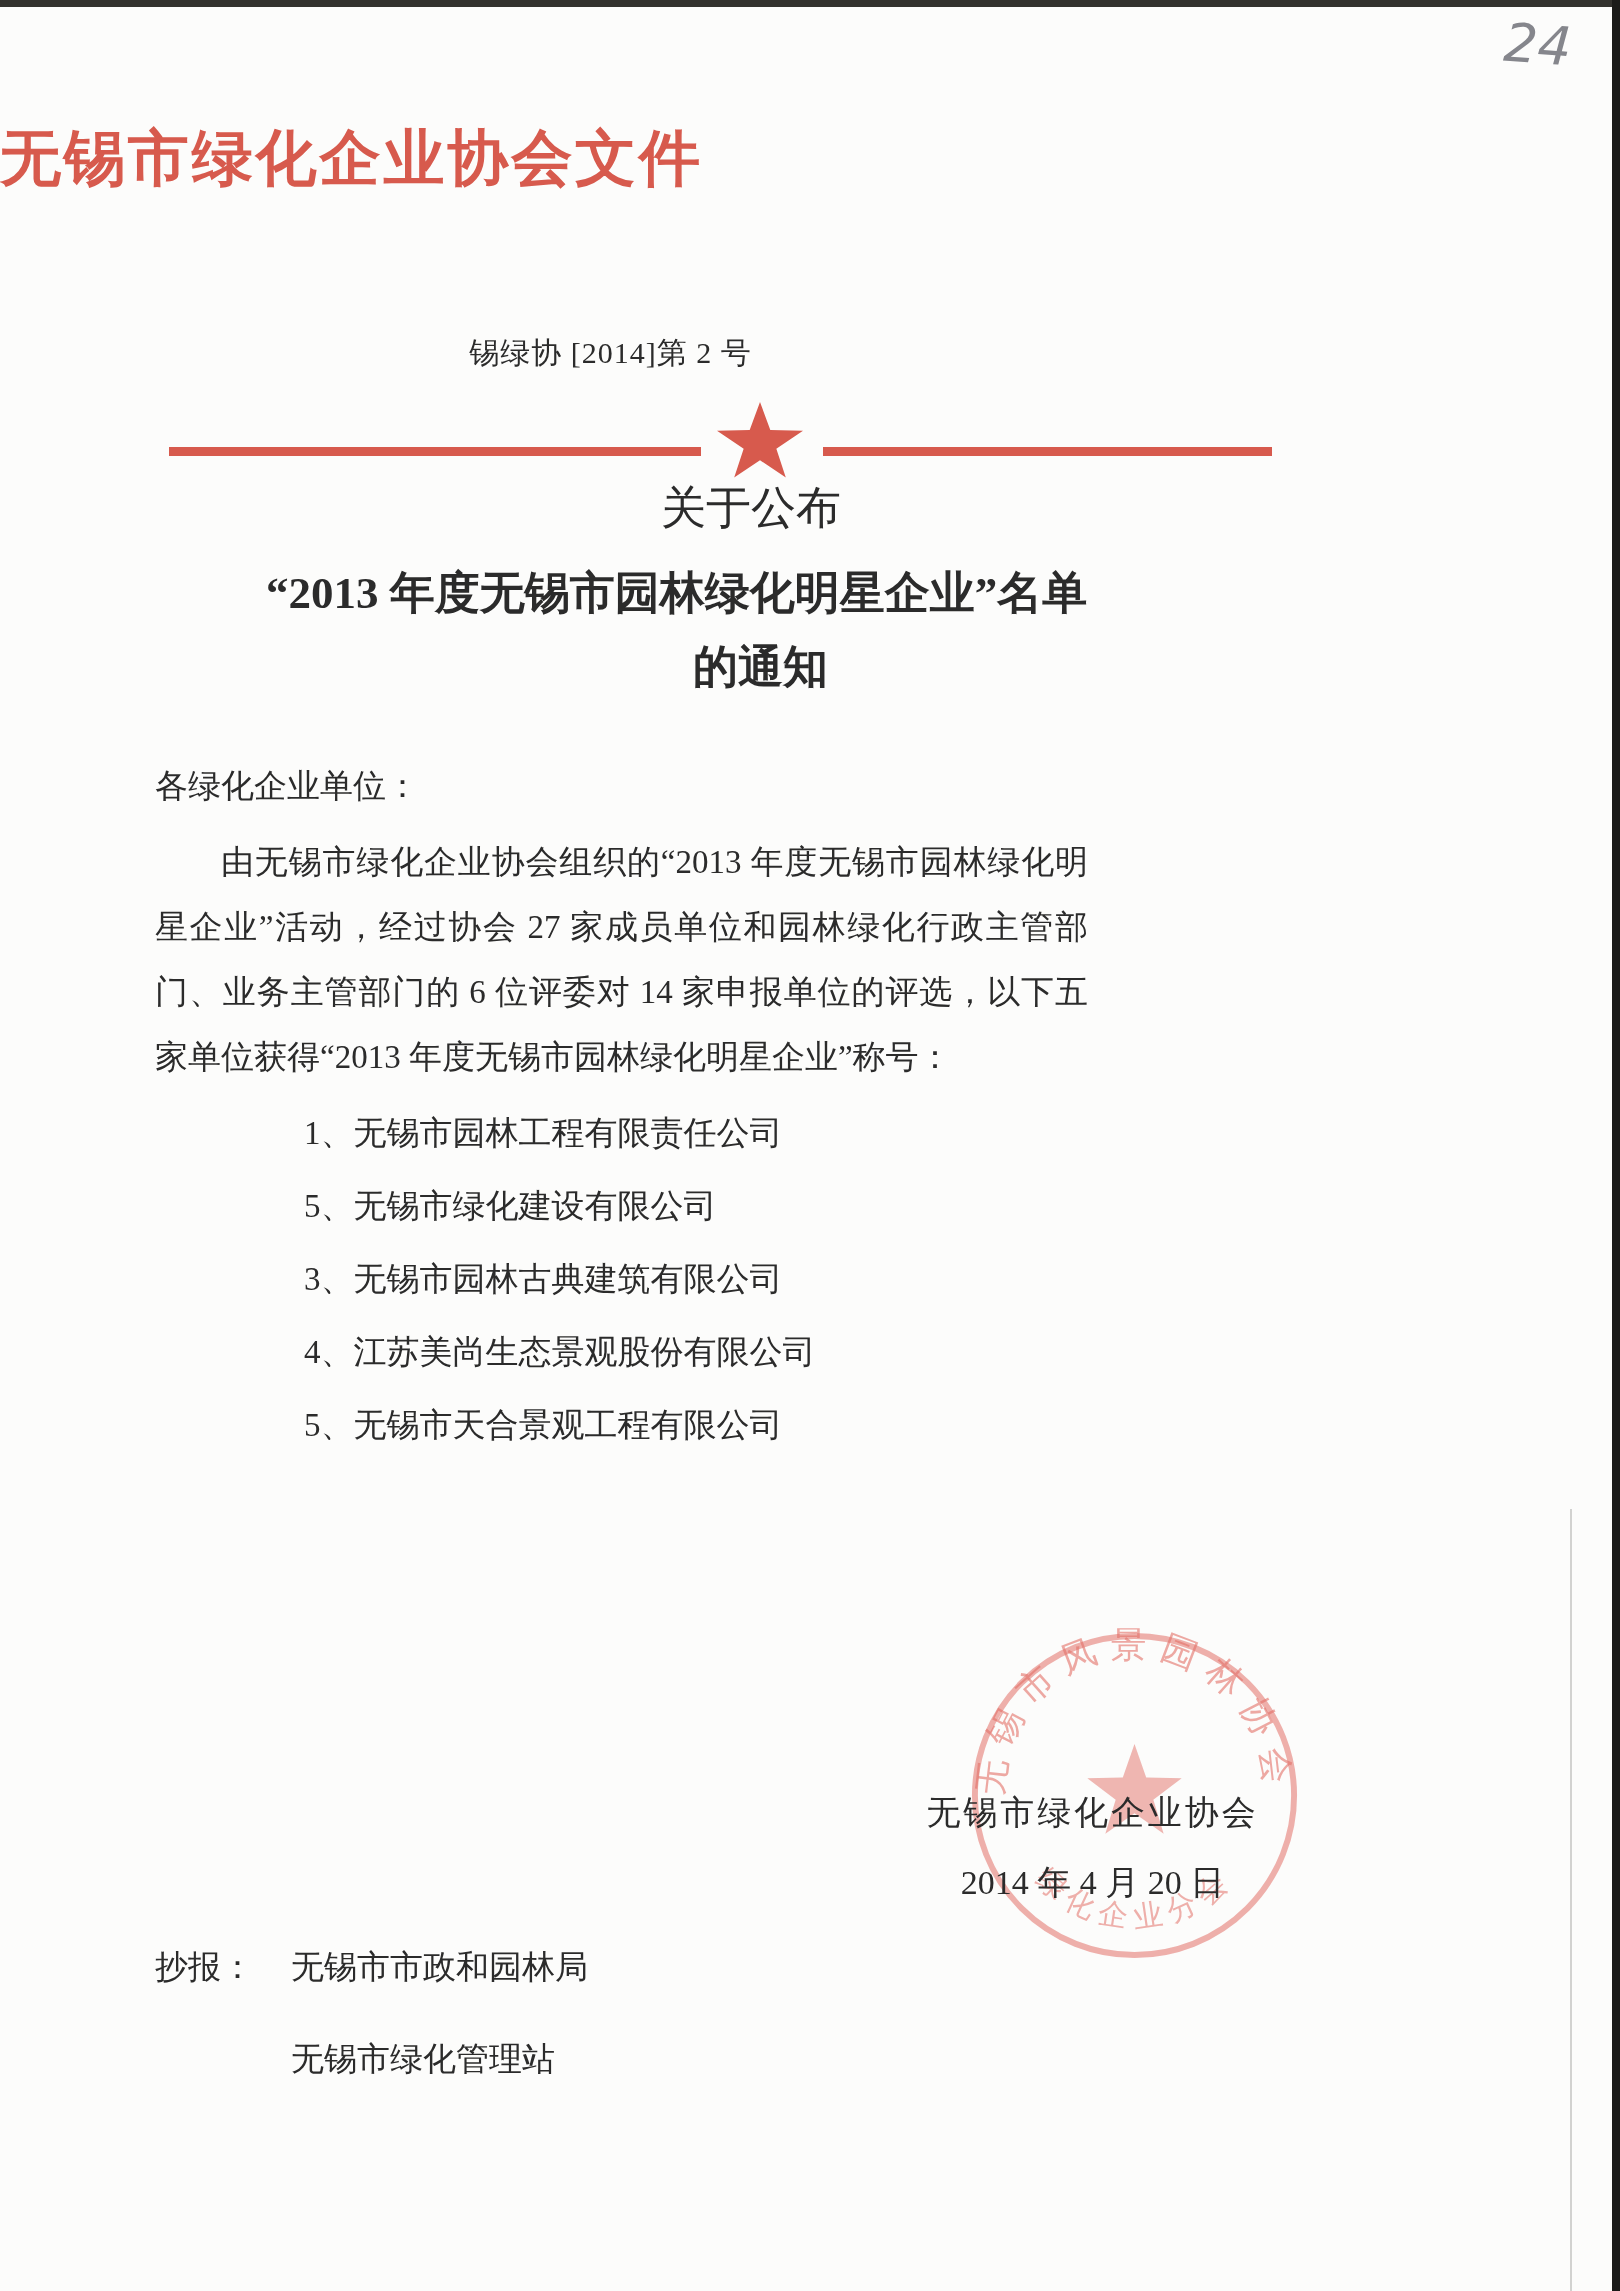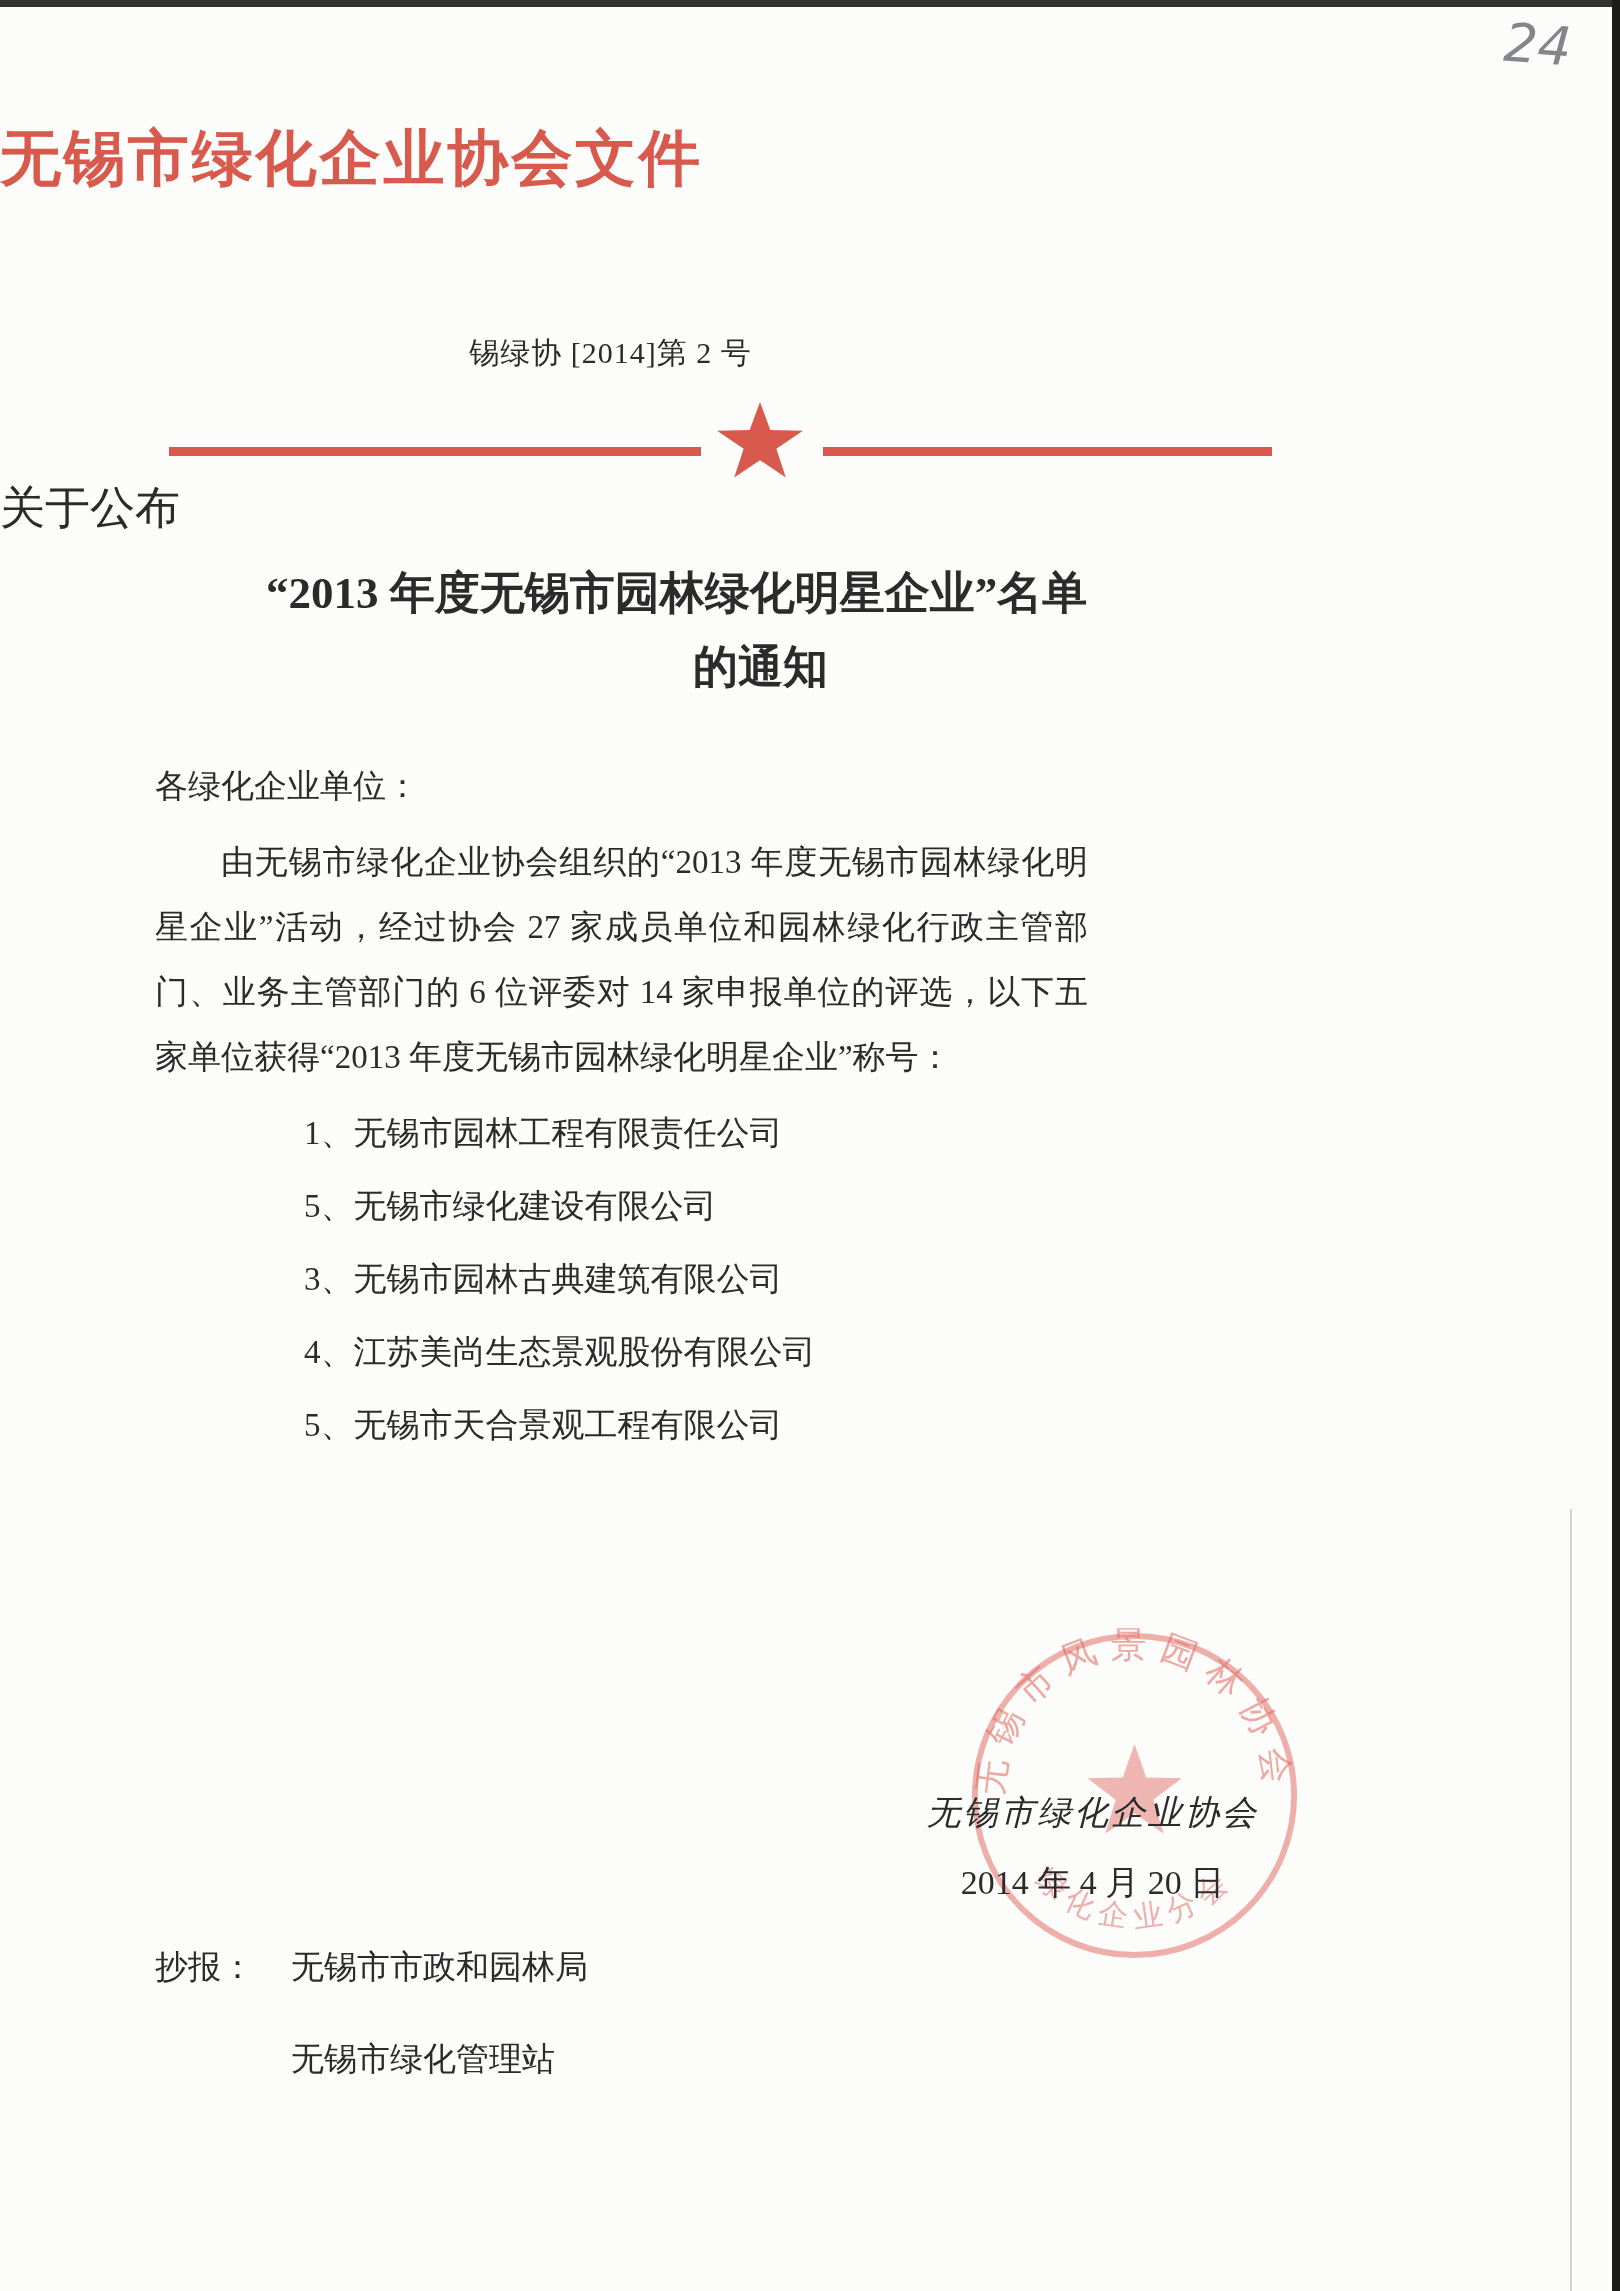--- a/index.html
+++ b/index.html
@@ -44,31 +44,31 @@
 
   .divider-bar { top:447px; height:8.8px; background:#d75a4d; }
   .divider-left  { left:169px; width:532px; }
   .divider-right { left:823px; width:449px; }
   .divider-star {
     top:402px; left:717px; width:86px; height:82px;
     background:#d75a4d;
     clip-path:polygon(50% 0%, 62% 34%, 100% 35%, 69% 57%, 80% 92%, 50% 71%, 20% 92%, 31% 57%, 0% 35%, 38% 34%);
   }
 
-  .subject-line1 { top:478px; left:0; width:1502px; font-size:45px; white-space:nowrap; }
+  .subject-line1 { top:478px; left:0; width:1502px; text-align:center; font-size:45px; white-space:nowrap; }
   .subject-line2 { top:563px; left:0; width:1353px; text-align:center; font-size:45px; font-weight:700; white-space:nowrap; }
   .subject-line3 { top:637px; left:0; width:1521px; text-align:center; font-size:45px; font-weight:700; white-space:nowrap; }
 
   .body-block { top:765px; left:155px; width:933px; font-size:33px; }
   .salutation { line-height:43px; margin-bottom:21.6px; }
   .paragraph  { text-indent:2em; line-height:65px; text-align:justify; }
   .award-list { margin:7.8px 0 0 149px; line-height:73px; }
   .closing    { text-indent:2em; line-height:73px; margin-top:23.5px; }
 
-  .signature-org  { top:1790px; left:912px; width:361px; text-align:center; font-size:34px; letter-spacing:2.9px; z-index:3;font-style:italic; }
+  .signature-org  { top:1790px; left:912px; width:361px; text-align:center; font-size:34px; letter-spacing:2.9px; z-index:3; }
   .signature-date { top:1860px; left:912px; width:361px; text-align:center; font-size:34px; z-index:3; }
 
   .stamp { top:1627px; left:966px; width:337px; height:337px; z-index:2; }
 
   .cc-block { top:1946px; left:155px; font-size:33px; display:flex; align-items:flex-start; }
   .cc-label { line-height:43px; margin-right:37px; }
   .cc-items { display:flex; flex-direction:column;gap:20px; }
   .cc-item  { line-height:43px; }
   .cc-item + .cc-item { margin-top:29px; }
 </style>

